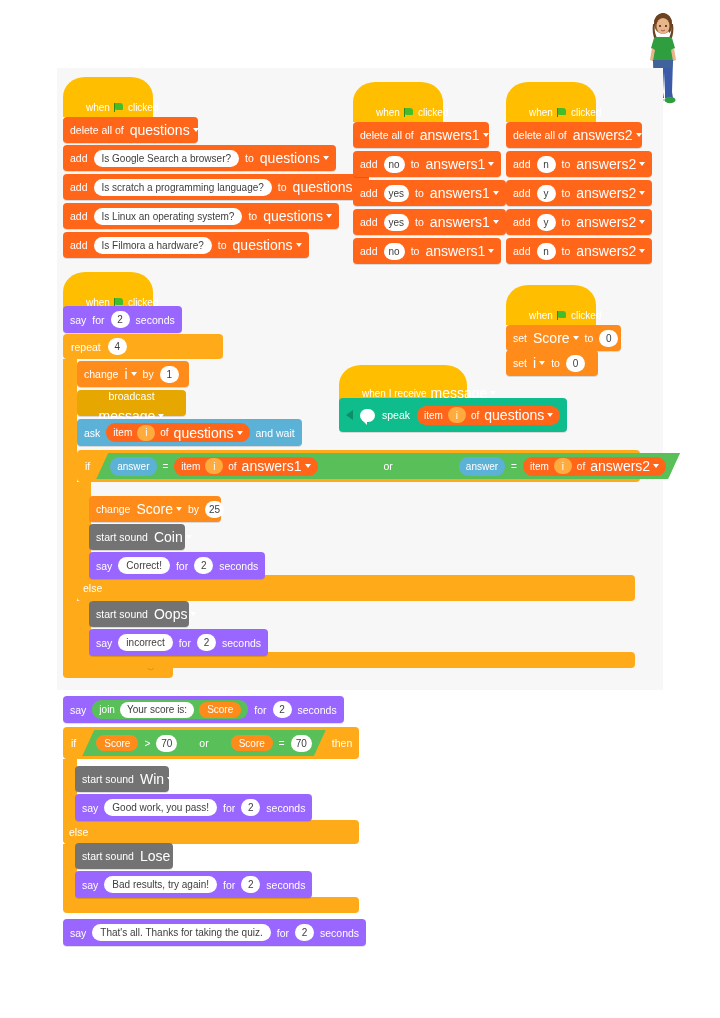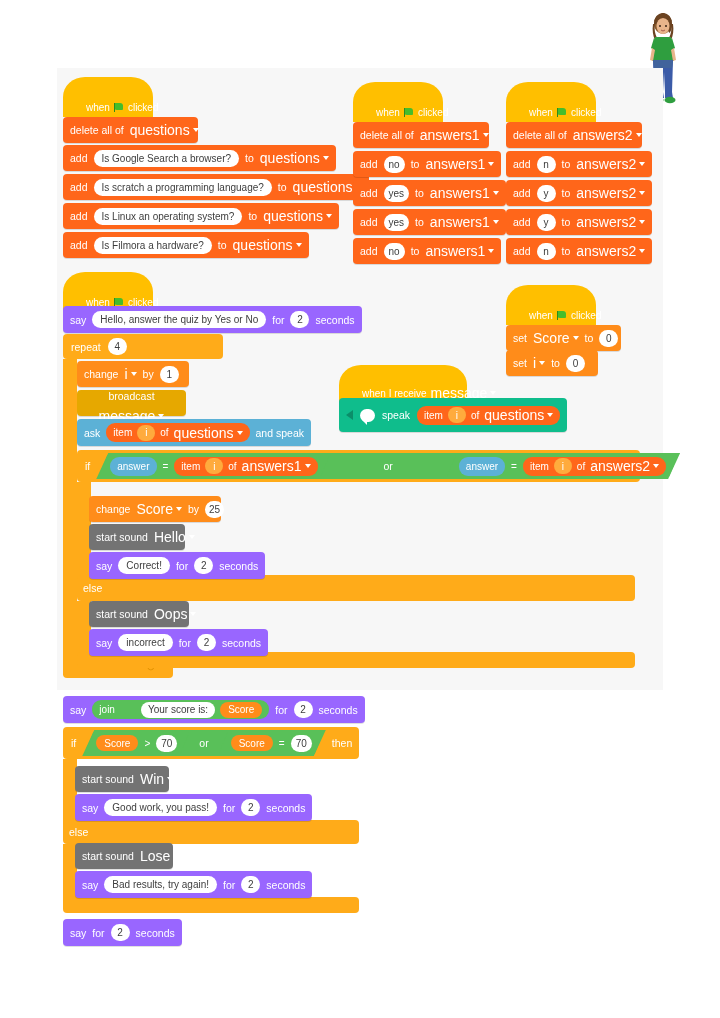--- a/index.html
+++ b/index.html
@@ -86,21 +86,21 @@
   .rep.ans  { background:#5cb1d6; }
   .rep.join { background:#59c059; }
   .rep .slot {
     display:inline-flex; align-items:center; justify-content:center;
     min-width:18px; height:16px; padding:0 6px;
     border-radius:8px; background:#ffab3d; color:#fff; font-size:10px;
   }
   .rep .slotw {
     display:inline-flex; align-items:center; justify-content:center;
     min-width:18px; height:16px; padding:4px 7px;
-    border-radius:8px; background:#fff; color:#3d3d3d; font-size:10px;margin-left:21px;
+    border-radius:8px; background:#fff; color:#3d3d3d; font-size:10px;
   }
   .dd { display:inline-flex; align-items:center; gap:3px; font-size:14px; }
   .caret {
     width:0; height:0; border-left:3.5px solid transparent;
     border-right:3.5px solid transparent; border-top:4px solid #fff;
     display:inline-block;
   }
 
   
   .hex {
@@ -396,21 +396,20 @@
   <div class="hat" style="left:63px; top:272px;">
     <div class="hat-row">
       <span>when</span>
       <span class="flag"></span>
       <span>clicked</span>
     </div>
   </div>
 
   <div class="blk c-looks" style="left:63px; top:306px; height:27px;">
     <span class="lbl">say</span>
-    <span class="oval">Hello, answer the quiz by Yes or No</span>
     <span class="lbl">for</span>
     <span class="oval num">2</span>
     <span class="lbl">seconds</span>
   </div>
 
   <div class="cblock" style="left:63px; top:334px; width:160px;">
     <div class="cbar" style="height:25px; display:flex; align-items:center; padding:6px 8px; gap:7px;">
       <span class="lbl">repeat</span>
       <span class="oval num">4</span>
     </div>
@@ -442,21 +441,21 @@
     <span class="lbl">ask</span>
     <span class="rep list">
       <span>item</span>
       <span class="slot">i</span>
       <span>of</span>
       <span class="dd">
         <span>questions</span>
           <i class="caret"></i>
       </span>
     </span>
-    <span class="lbl">and speak</span>
+    <span class="lbl">and wait</span>
   </div>
 
   <div class="cbar" style="position:absolute; left:77px; top:450px; width:563px; height:32px; display:flex; align-items:center; padding:0 8px; gap:6px;">
     <span class="lbl">if</span>
     <span class="hexwrap" style="height:26px;gap:48px;">
       <span class="hex" style="background:#59c059; clip-path:polygon(9px 0,100% 0,calc(100% - 9px) 100%,0 100%); height:22px;">
         <span class="rep ans">answer</span>
         <span>=</span>
         <span class="rep list">
           <span>item</span>
@@ -498,21 +497,21 @@
       <span>Score</span>
         <i class="caret"></i>
     </span>
     <span class="lbl">by</span>
     <span class="oval num">25</span>
   </div>
 
   <div class="blk c-sound" style="left:89px; top:524px; width:96px;">
     <span class="lbl">start sound</span>
     <span class="dd">
-      <span>Hello</span>
+      <span>Coin</span>
         <i class="caret"></i>
     </span>
   </div>
 
   <div class="blk c-looks" style="left:89px; top:552px; height:27px;">
     <span class="lbl">say</span>
     <span class="oval">Correct!</span>
     <span class="lbl">for</span>
     <span class="oval num">2</span>
     <span class="lbl">seconds</span>
@@ -597,18 +596,19 @@
   <div class="blk c-looks" style="left:75px; top:871px; height:27px;">
     <span class="lbl">say</span>
     <span class="oval">Bad results, try again!</span>
     <span class="lbl">for</span>
     <span class="oval num">2</span>
     <span class="lbl">seconds</span>
   </div>
 
   <div class="blk c-looks" style="left:63px; top:919px; height:27px;">
     <span class="lbl">say</span>
+    <span class="oval">That's all. Thanks for taking the quiz.</span>
     <span class="lbl">for</span>
     <span class="oval num">2</span>
     <span class="lbl">seconds</span>
   </div>
 
 </div>
 
 </body></html>

